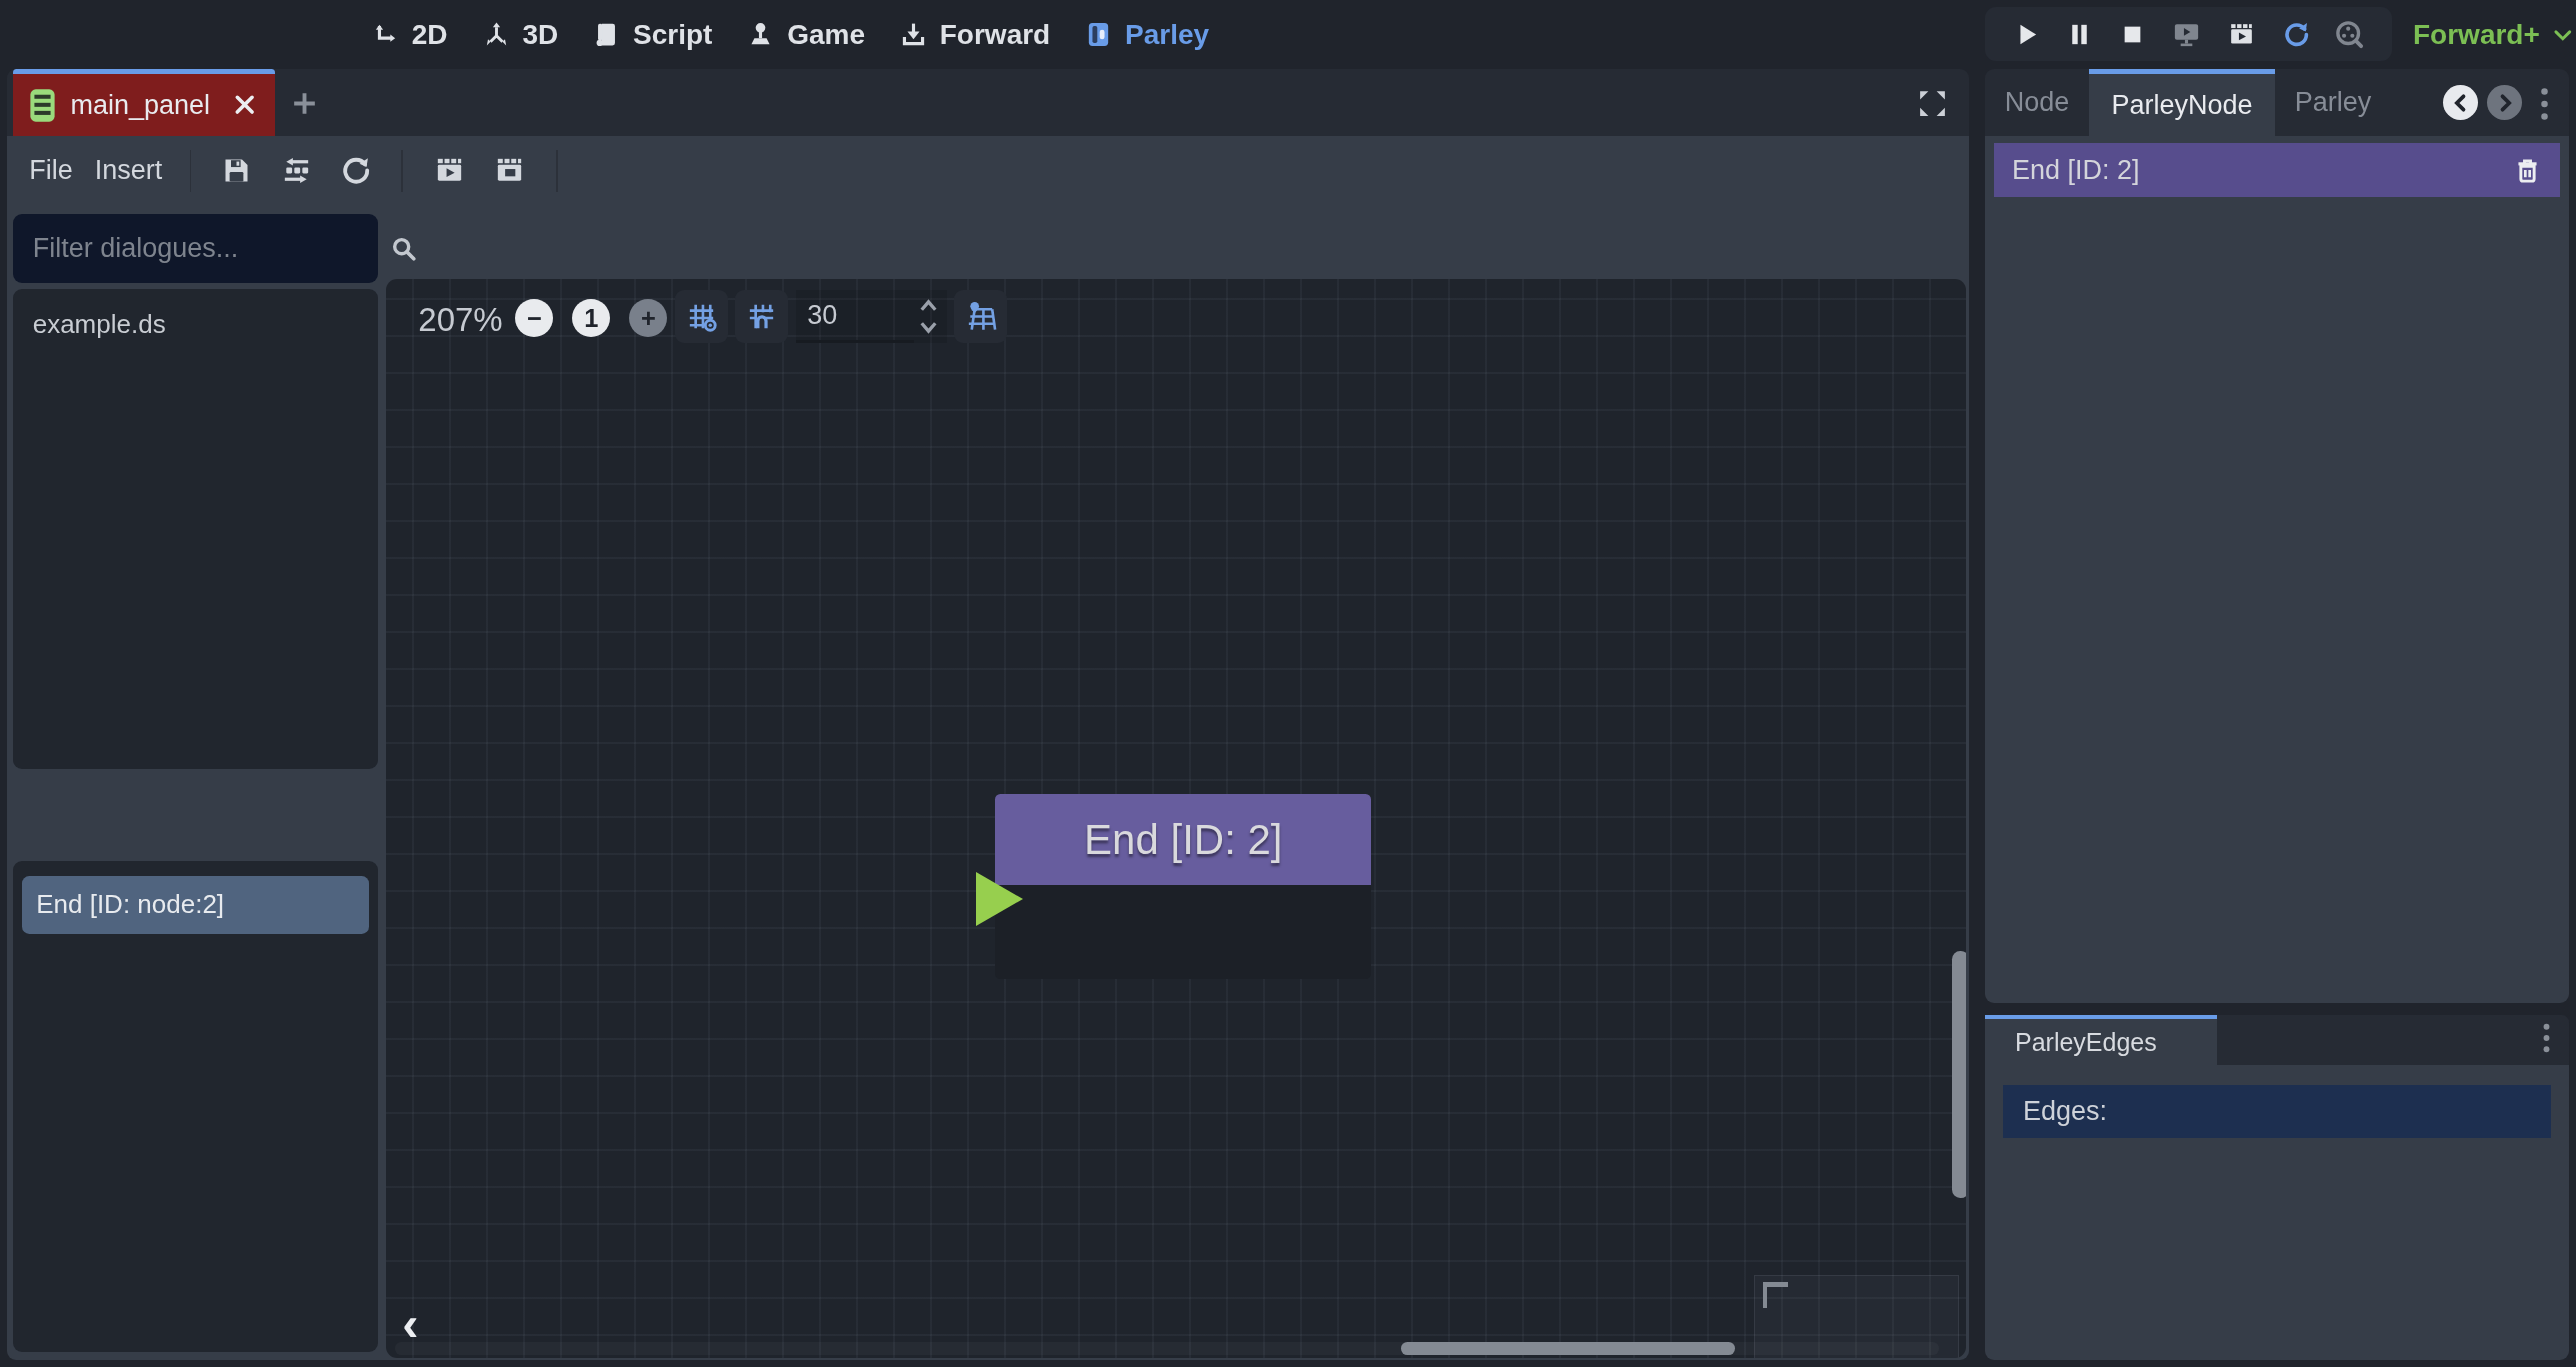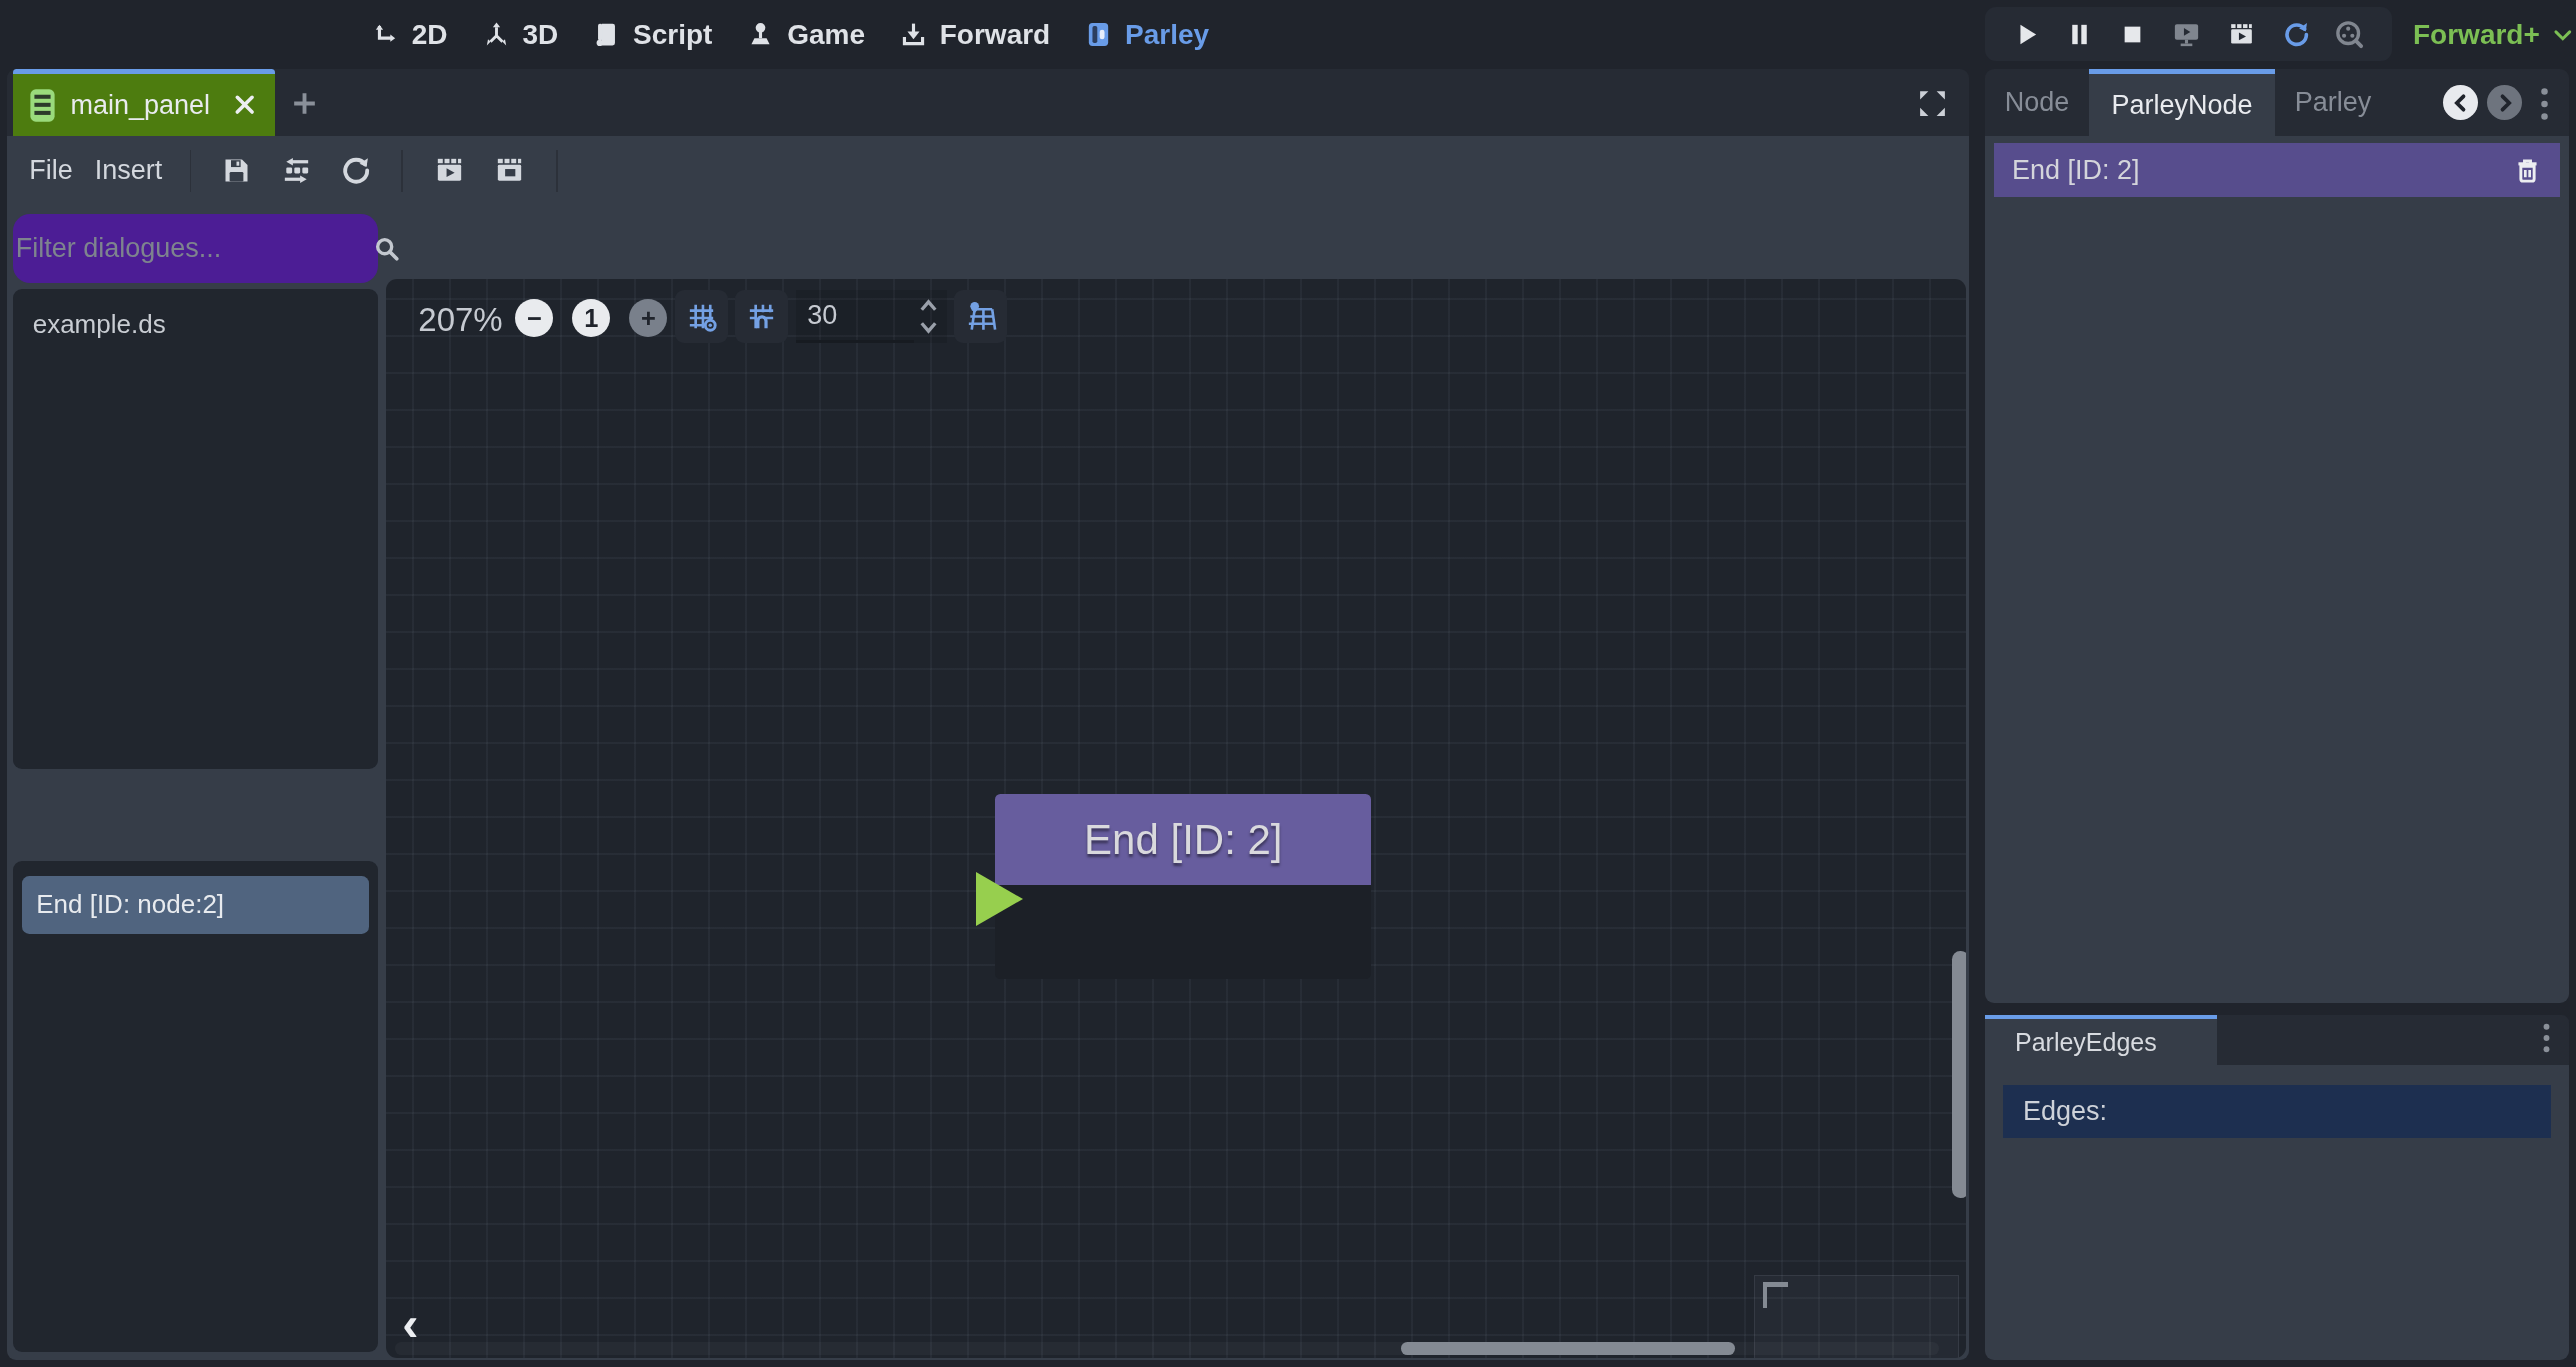--- a/index.html
+++ b/index.html
@@ -13,36 +13,36 @@
   .ws-tab{display:flex;align-items:center;gap:11.8px;font-size:28px;font-weight:bold;color:#dfe2e7;cursor:default;}
   .ws-tab.active{color:#699ce8;}
   .playbar{position:absolute;left:1985px;top:7.3px;width:407px;height:54px;background:#262b34;border-radius:11px;
            display:flex;align-items:center;justify-content:space-around;padding:0 14.5px;box-sizing:border-box;}
   .renderer{position:absolute;left:2413px;top:0;height:69px;display:flex;align-items:center;gap:11px;
             color:#7cbf54;font-weight:bold;font-size:28px;}
 
   
   .center{position:absolute;left:7.3px;top:69px;width:1962px;height:1291px;}
   .tabstrip{position:absolute;left:0;top:0;right:0;height:67px;background:#262b34;border-radius:9px 9px 0 0;}
-  .main-tab{position:absolute;left:5.4px;top:0;width:262px;height:67px;background:#4d7c0f;box-sizing:border-box;
+  .main-tab{position:absolute;left:5.4px;top:0;width:262px;height:67px;background:#7f1d1d;box-sizing:border-box;
             border-top:5.4px solid #699ce8;border-radius:3.6px 3.6px 0 0;display:flex;align-items:center;gap:14.5px;padding:0 16.3px;}
   .main-tab .tab-label{font-size:27px;color:#e9ebef;}
   .newtab-btn{position:absolute;left:280px;top:17px;width:35px;height:35px;color:#8a9099;display:grid;place-items:center;}
   .expand-btn{position:absolute;right:20px;top:18px;color:#ccd0d7;}
   .center-body{position:absolute;left:0;top:67px;right:0;bottom:0;background:#363d48;border-radius:0 0 9px 9px;}
 
   
   .menubar{position:absolute;left:0;top:0;right:0;height:69px;display:flex;align-items:center;color:#d4d8de;font-size:27px;}
   .menu-item{padding:0 11px;}
   .mb-sep{width:1.8px;height:42px;background:#2c313a;margin:0 16.3px;}
   .mb-icon{margin:0 12.7px;color:#d4d8de;}
 
   
-  .filter-box{position:absolute;left:5.4px;width:365px;height:69px;background:#4c1d95;border-radius:17px;
-              display:flex;align-items:center;padding:0 1px;box-sizing:border-box;}
+  .filter-box{position:absolute;left:5.4px;width:365px;height:69px;background:#0f172a;border-radius:9px;
+              display:flex;align-items:center;padding:0 18px;box-sizing:border-box;}
   .filter-box input{flex:1;background:transparent;border:none;outline:none;color:#c9cdd3;font-size:27px;
                     font-family:"Liberation Sans","DejaVu Sans",sans-serif;}
   .filter-box input::placeholder{color:#7e848e;}
   .filter-dialogues{top:78px;}
   .filter-nodes{top:650px;}
   .list-panel{position:absolute;left:5.4px;width:365px;background:#21262e;border-radius:9px;box-sizing:border-box;}
   .dialogues-list{top:153px;height:480px;padding:7.3px 0;}
   .nodes-list{top:725px;height:491px;padding:7.3px 0;}
   .dlg-item{height:56px;display:flex;align-items:center;padding:0 20px;color:#c9cdd3;font-size:26px;}
   .node-item{margin:7.3px 9px;height:58px;display:flex;align-items:center;padding:0 14.5px;border-radius:7.3px;

